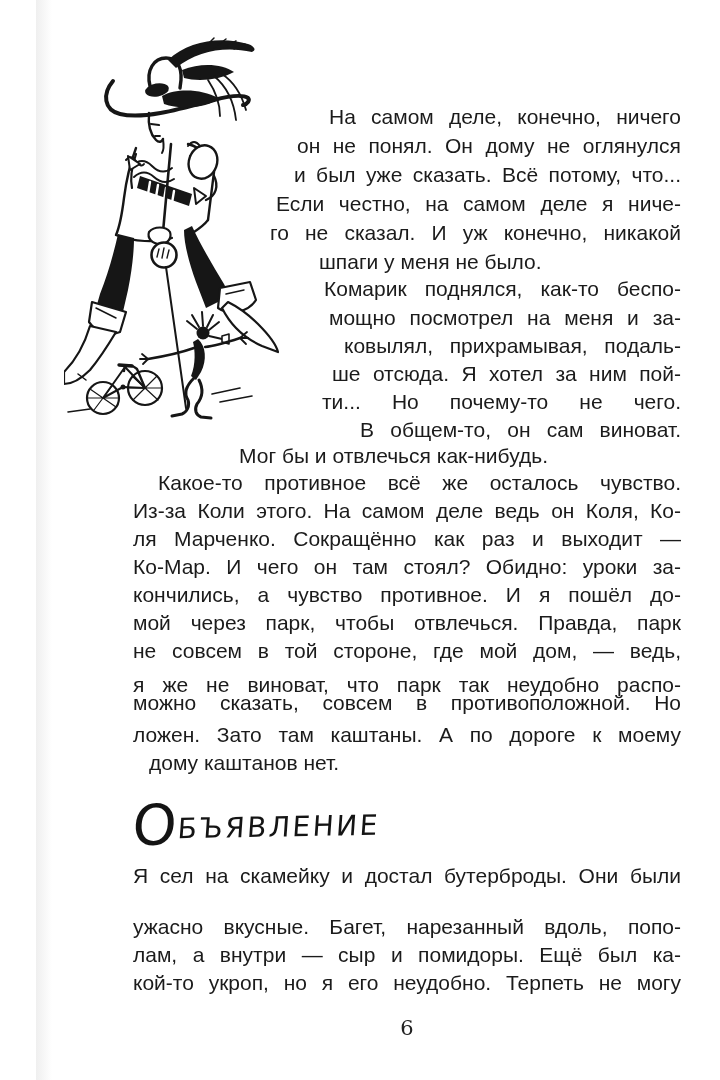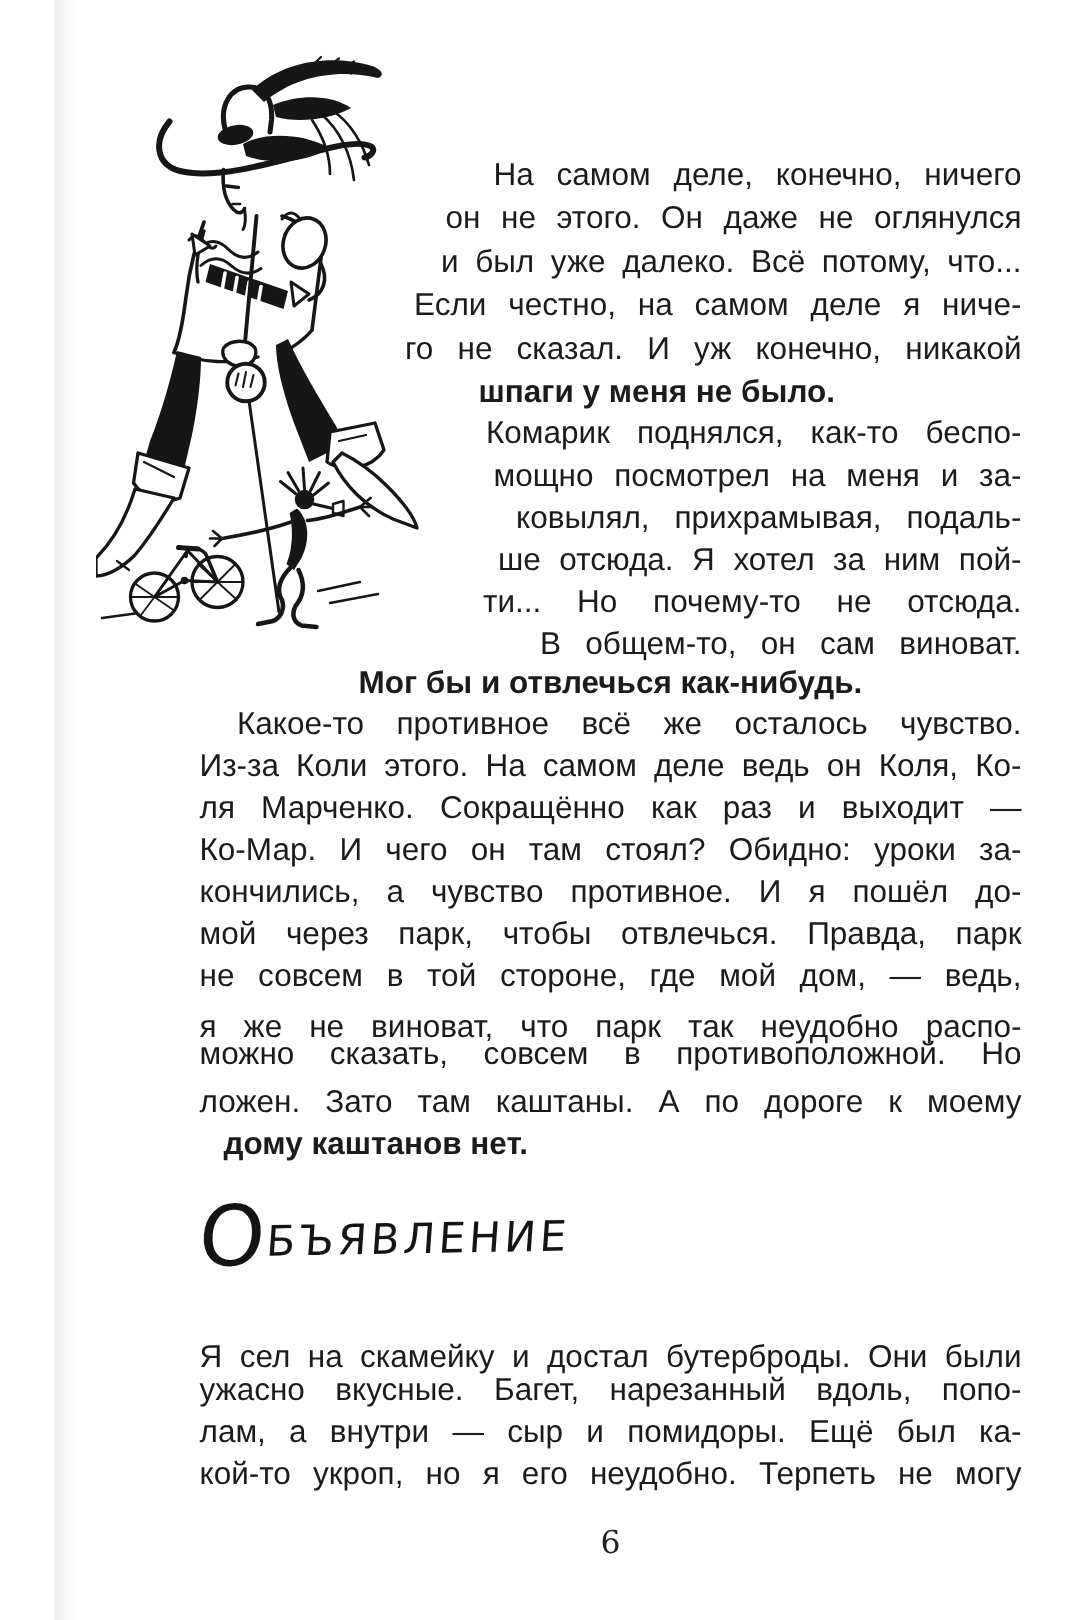--- a/index.html
+++ b/index.html
@@ -5,21 +5,21 @@
   html,body{margin:0;padding:0;background:#ffffff;}
   .page{
     position:relative;width:720px;height:1080px;overflow:hidden;
     background:linear-gradient(90deg,#efefef 0px,#ffffff 16px 704px,#f7f7f7 720px);
     font-family:"Liberation Sans",sans-serif;color:#1b1b1b;margin-left:36px;
   }
   .tline{
     position:absolute;font-size:21px;line-height:25px;
     text-align:justify;text-align-last:justify;color:#1b1b1b;
   }
-  .tline.nj{text-align:left;text-align-last:left;font-weight:bold;}
+  .tline.nj{text-align:left;text-align-last:left;}
   .illustration{position:absolute;left:28px;top:36px;width:252px;height:384px;}
   .heading{
     position:absolute;left:94px;top:794px;height:70px;
     font-family:"DejaVu Sans",sans-serif;color:#141414;
     transform:skewX(-5deg) rotate(-1deg);transform-origin:left bottom;
     white-space:nowrap;
   }
   .heading .h-init{font-size:56px;line-height:64px;font-weight:400;letter-spacing:1px;}
   .heading .h-rest{font-size:28px;font-weight:500;letter-spacing:2.5px;vertical-align:6px;}
   .pagenum{
@@ -110,33 +110,33 @@
       <path d="M176,302 L183,296 M176,302 L184,302 M176,302 L182,308" stroke-width="1.8"></path>
       <path d="M130,342 C122,350 120,358 124,364 C126,370 123,376 118,378 L108,380" stroke-width="3"></path>
       <path d="M135,344 C140,354 138,362 133,368 C130,374 132,379 137,381 L147,382" stroke-width="3"></path>
     </g>
 
     <path d="M148,358 L176,352 M156,366 L188,360 M4,376 L26,373" stroke-width="1.6"></path>
   </svg>
 
   <div>
     <div class="tline" style="top:104px;left:293px;width:352px">На самом деле, конечно, ничего</div>
-    <div class="tline" style="top:133px;left:261px;width:384px">он не этого. Он даже не оглянулся</div>
-    <div class="tline" style="top:162px;left:258px;width:387px">и был уже далеко. Всё потому, что...</div>
+    <div class="tline" style="top:133px;left:261px;width:384px">он не понял. Он дому не оглянулся</div>
+    <div class="tline" style="top:162px;left:258px;width:387px">и был уже сказать. Всё потому, что...</div>
     <div class="tline" style="top:191px;left:240px;width:405px">Если честно, на самом деле я ниче-</div>
     <div class="tline" style="top:220px;left:234px;width:411px">го не сказал. И уж конечно, никакой</div>
     <div class="tline nj" style="top:249px;left:283px;width:362px">шпаги у меня не было.</div>
   </div>
 
   <div>
     <div class="tline" style="top:276px;left:288px;width:357px">Комарик поднялся, как-то беспо-</div>
     <div class="tline" style="top:305px;left:293px;width:352px">мощно посмотрел на меня и за-</div>
     <div class="tline" style="top:333px;left:308px;width:337px">ковылял, прихрамывая, подаль-</div>
     <div class="tline" style="top:361px;left:296px;width:349px">ше отсюда. Я хотел за ним пой-</div>
-    <div class="tline" style="top:389px;left:286px;width:359px">ти... Но почему-то не отсюда.</div>
+    <div class="tline" style="top:389px;left:286px;width:359px">ти... Но почему-то не чего.</div>
     <div class="tline" style="top:417px;left:324px;width:321px">В общем-то, он сам виноват.</div>
     <div class="tline nj" style="top:443px;left:203px;width:450px">Мог бы и отвлечься как-нибудь.</div>
   </div>
 
   <div>
     <div class="tline" style="top:470px;left:122px;width:523px">Какое-то противное всё же осталось чувство.</div>
     <div class="tline" style="top:498px;left:97px;width:548px">Из-за Коли этого. На самом деле ведь он Коля, Ко-</div>
     <div class="tline" style="top:526px;left:97px;width:548px">ля Марченко. Сокращённо как раз и выходит —</div>
     <div class="tline" style="top:554px;left:97px;width:548px">Ко-Мар. И чего он там стоял? Обидно: уроки за-</div>
     <div class="tline" style="top:582px;left:97px;width:548px">кончились, а чувство противное. И я пошёл до-</div>
@@ -146,20 +146,20 @@
     <div class="tline" style="top:672px;left:97px;width:548px">я же не виноват, что парк так неудобно распо-</div>
     <div class="tline" style="top:722px;left:97px;width:548px">ложен. Зато там каштаны. А по дороге к моему</div>
     <div class="tline nj" style="top:750px;left:113px;width:548px">дому каштанов нет.</div>
   </div>
 
   <div class="heading">
     <span class="h-init">О</span><span class="h-rest">БЪЯВЛЕНИЕ</span>
   </div>
 
   <div>
-    <div class="tline" style="top:892px;left:97px;width:548px">Я сел на скамейку и достал бутерброды. Они были</div>
+    <div class="tline" style="top:863px;left:97px;width:548px">Я сел на скамейку и достал бутерброды. Они были</div>
     <div class="tline" style="top:914px;left:97px;width:548px">ужасно вкусные. Багет, нарезанный вдоль, попо-</div>
     <div class="tline" style="top:942px;left:97px;width:548px">лам, а внутри — сыр и помидоры. Ещё был ка-</div>
     <div class="tline" style="top:970px;left:97px;width:548px">кой-то укроп, но я его неудобно. Терпеть не могу</div>
   </div>
 
   <div class="pagenum">6</div>
 </div>
 
 </body></html>

